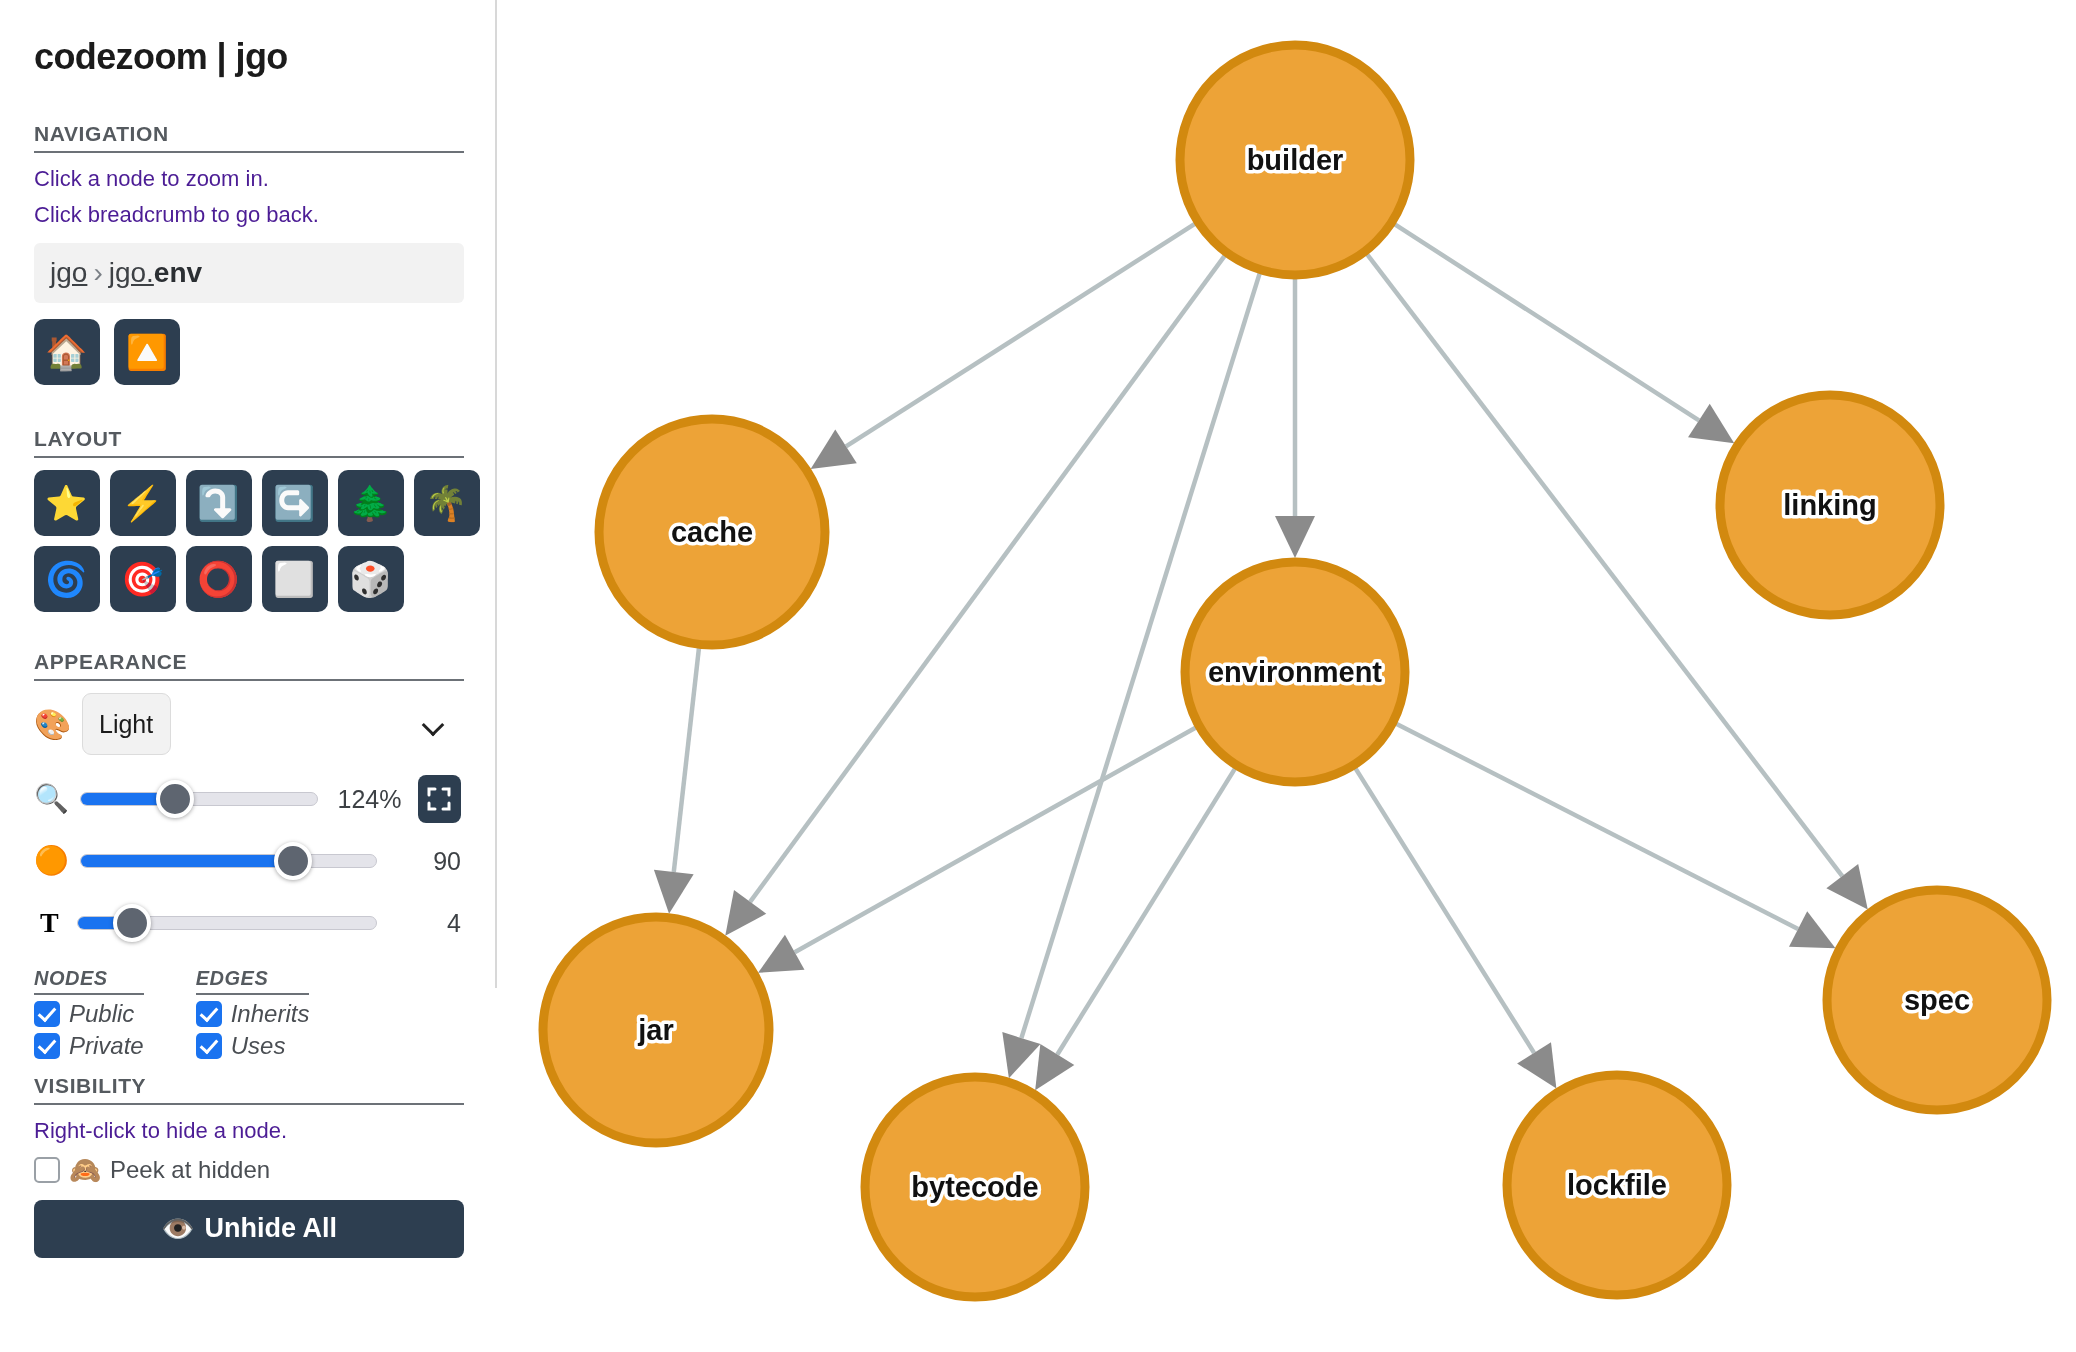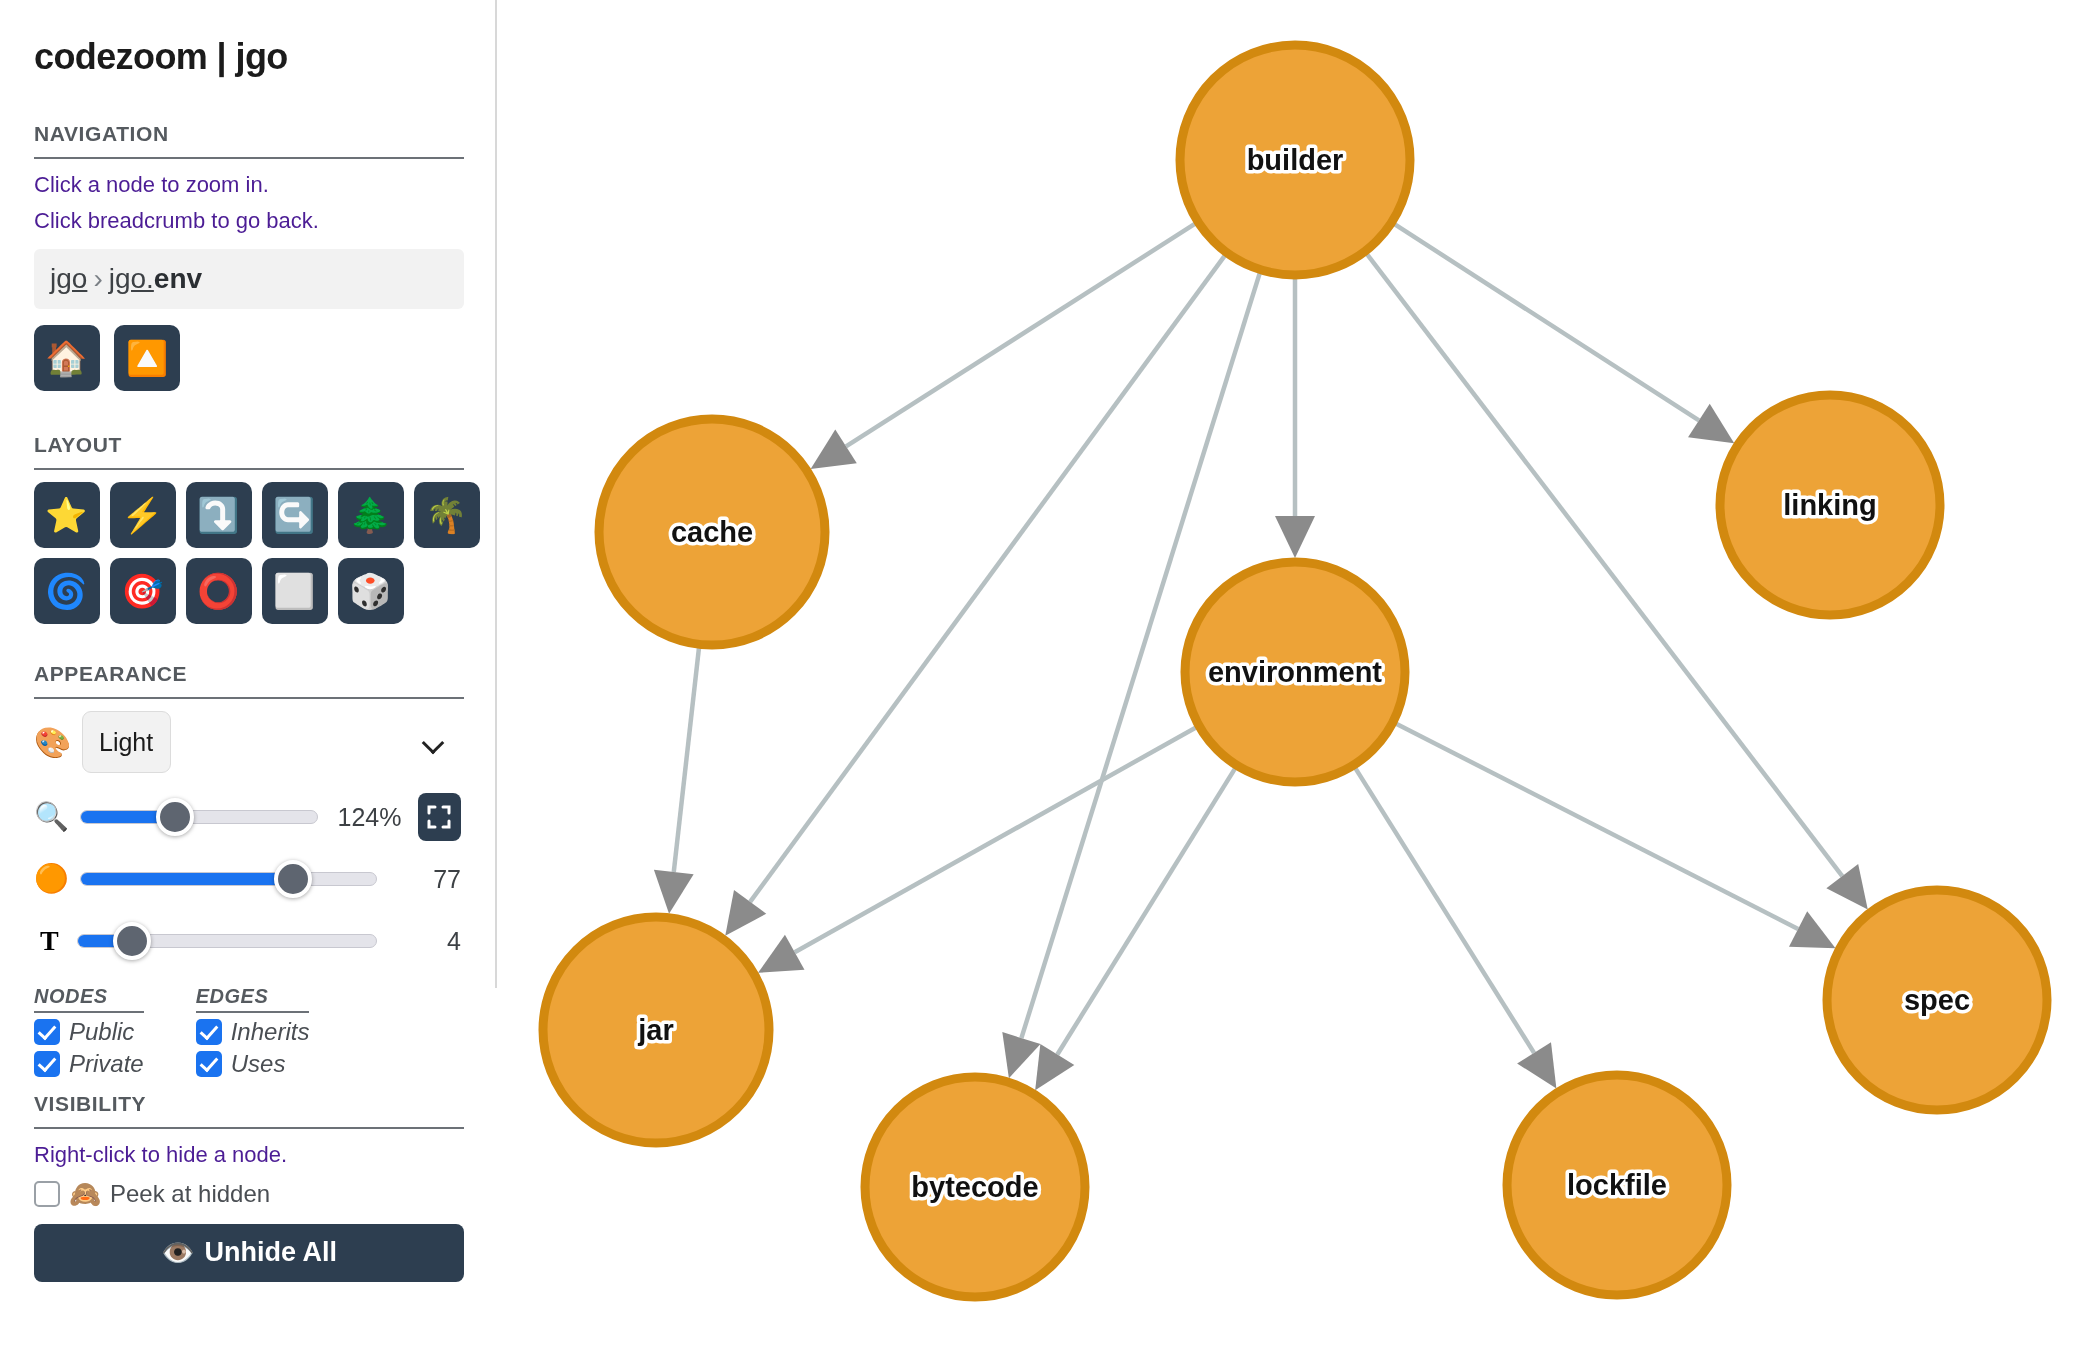--- a/index.html
+++ b/index.html
@@ -21,21 +21,21 @@
     position: relative;
   }
   .app-title {
     font-size: 36px; font-weight: bold; color: #1b1b1b;
     letter-spacing: -0.6px; margin: 8px 0 44px 0;
   }
   .section-head {
     font-size: 21px; font-weight: bold; color: #555a5f;
     text-transform: uppercase; font-variant: small-caps;
     letter-spacing: 0.6px;
-    padding-bottom: 11px;
+    padding-bottom: 5px;
     border-bottom: 2px solid #6c7177;
     margin-bottom: 12px;
     width: 430px;
   }
   .hint {
     font-size: 22px; color: #4c1d95; margin: 7px 0; line-height: 1.3;
   }
   .breadcrumb {
     background: #f2f2f2; border-radius: 6px;
     padding: 14px 16px; margin: 14px 0 16px 0;
@@ -231,21 +231,21 @@
         </svg>
       </div>
     </div>
 
     <div class="slider-row">
       <span class="slider-icon">🟠</span>
       <div class="slider" id="sld1" style="width:330px">
         <div class="fill" style="width: 72%;"></div>
         <div class="knob" style="left: 72%;"></div>
       </div>
-      <span class="slider-val">77</span>
+      <span class="slider-val">90</span>
     </div>
 
     <div class="slider-row">
       <span class="slider-icon" style="font-family:'Liberation Serif',serif;font-weight:bold;">T</span>
       <div class="slider" id="sld2" style="width:330px">
         <div class="fill" style="width: 18%;"></div>
         <div class="knob" style="left: 18%;"></div>
       </div>
       <span class="slider-val">4</span>
     </div>

